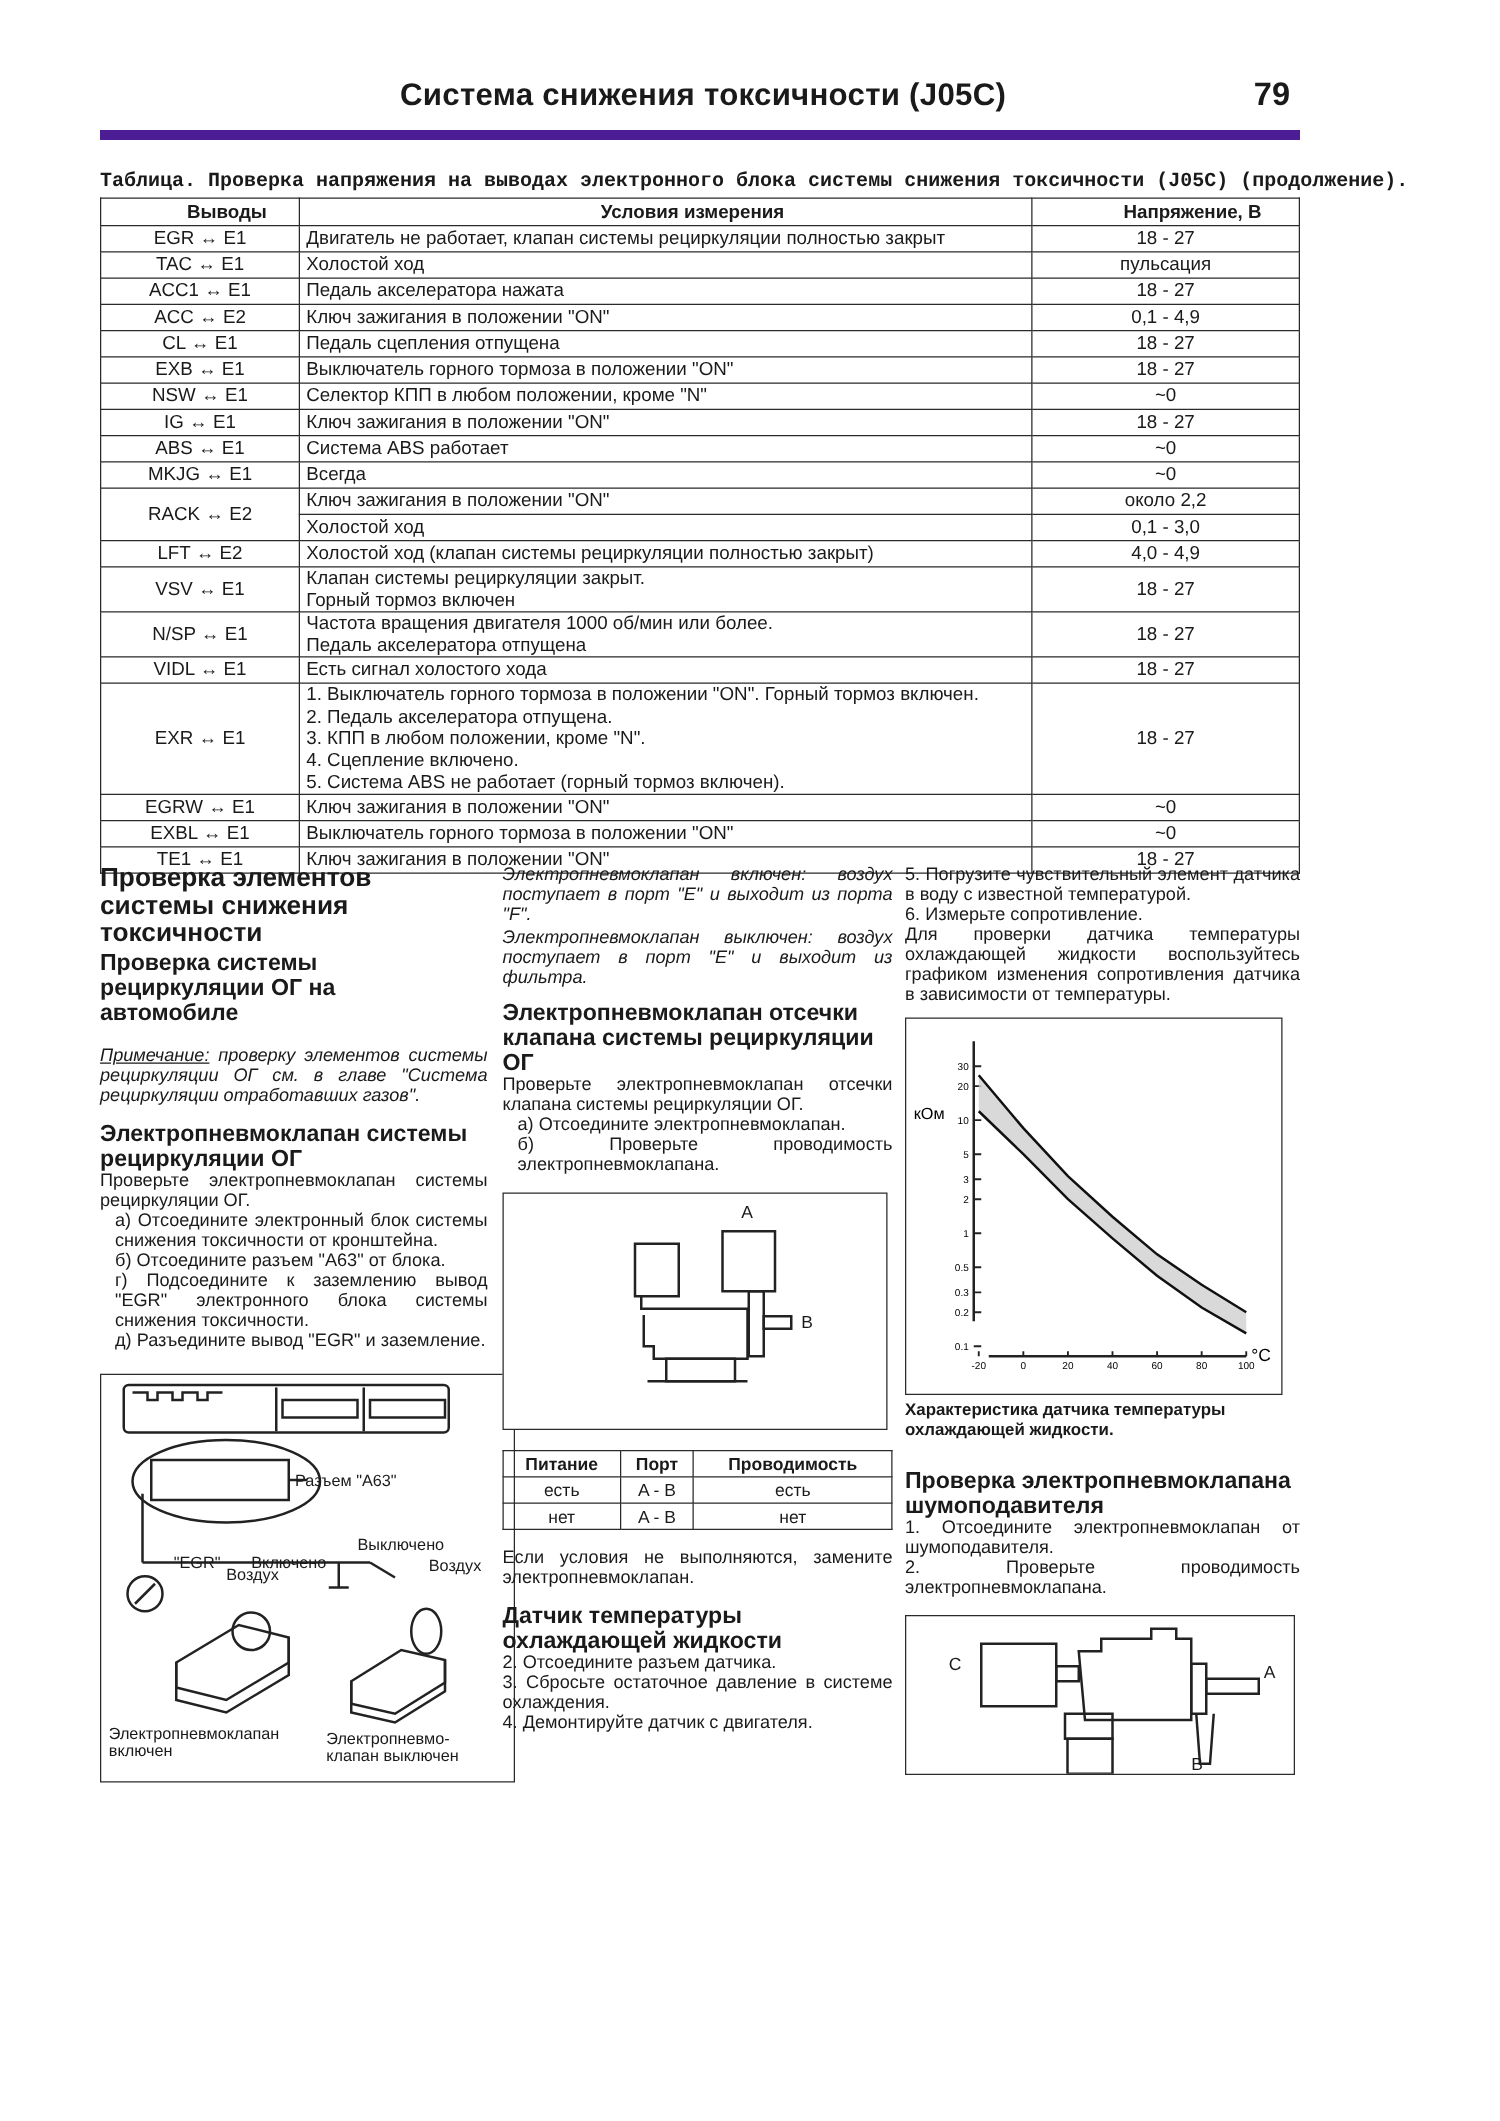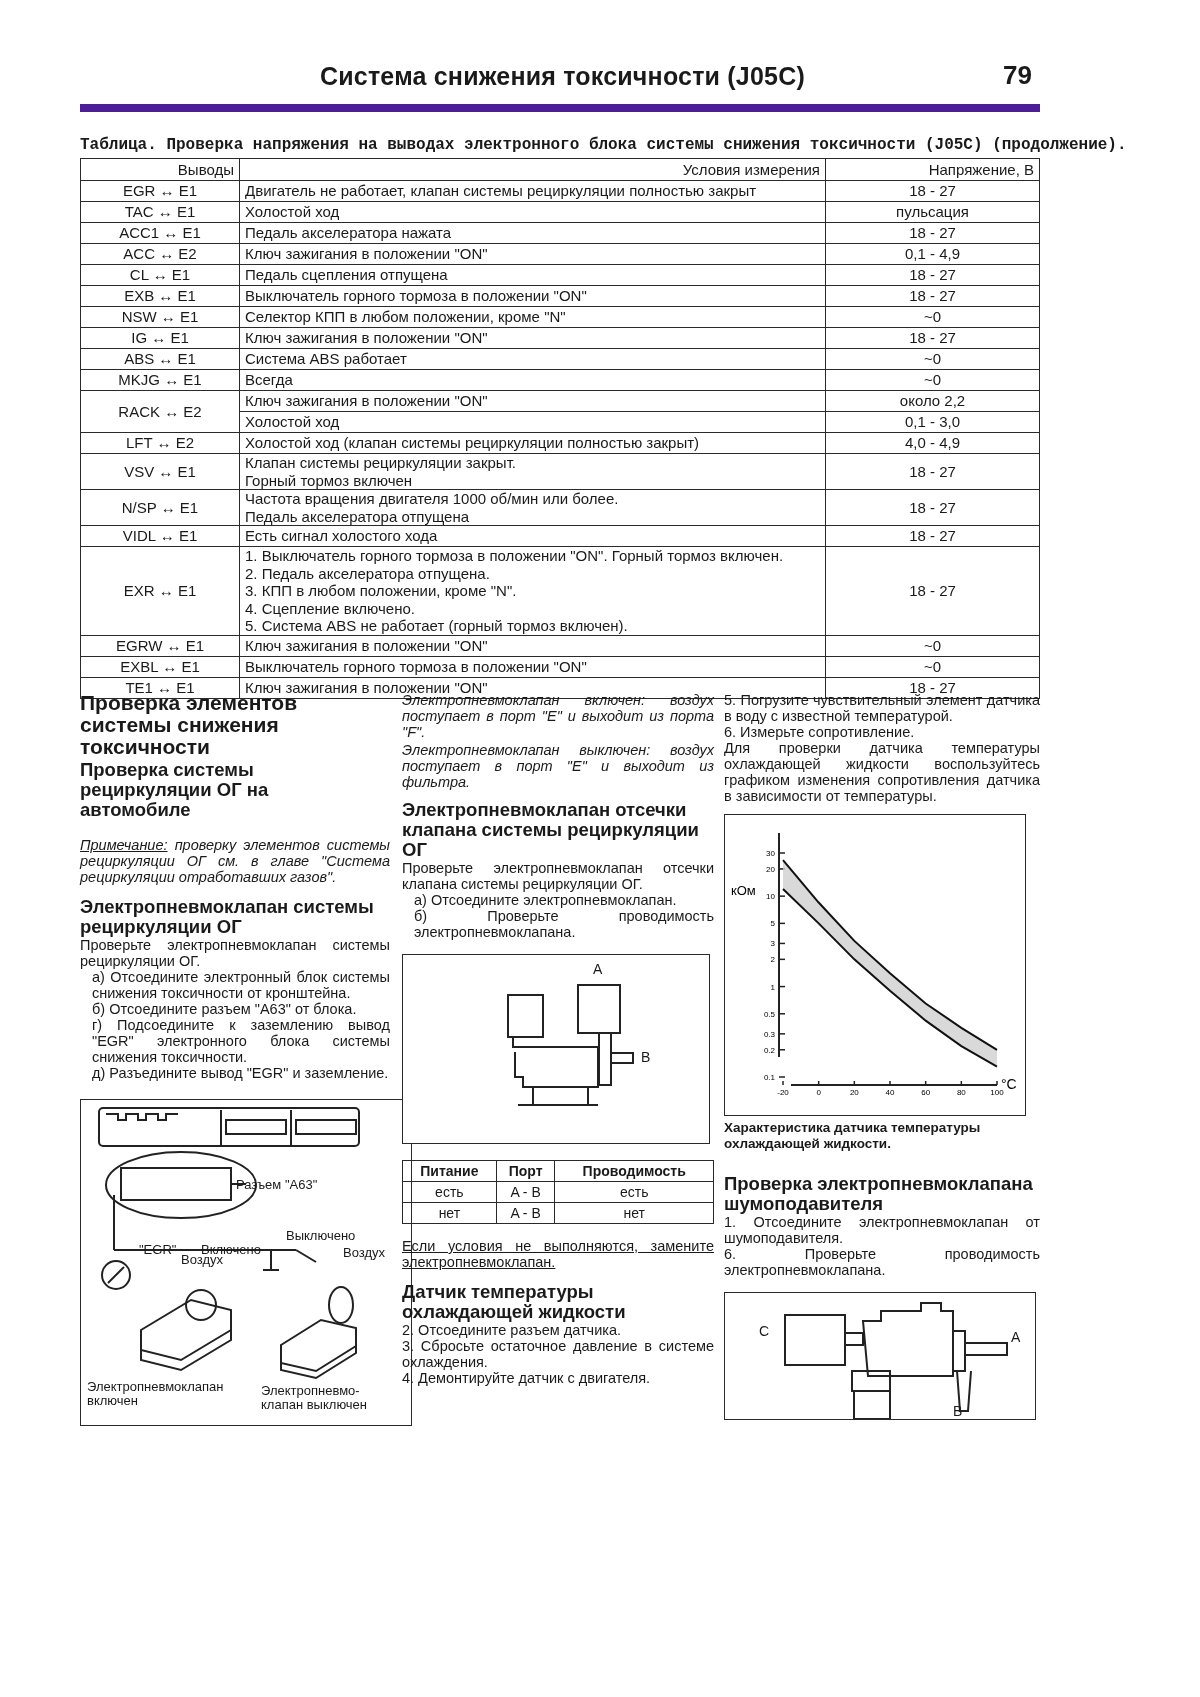--- a/index.html
+++ b/index.html
@@ -8,21 +8,21 @@
   .page { position: absolute; left: 80px; top: 60px; width: 960px; }
 
   .header { position: relative; height: 44px; border-bottom: 8px solid #4c1d95; }
   .header .title { position: absolute; left: 240px; top: 2px; font-size: 25px; font-weight: bold; letter-spacing: 0.2px; }
   .header .pagenum { position: absolute; right: 8px; top: 0px; font-size: 26px; font-weight: bold; }
 
   .table-caption { font-size: 16px; font-weight: bold; margin-top: 24px; margin-bottom: 4px; white-space: nowrap; font-family: Liberation Mono, monospace; }
 
   table.main { width: 100%; border-collapse: collapse; font-size: 15px; }
   table.main th, table.main td { border: 1.5px solid #2a2a2a; padding: 0 5px; line-height: 20px; }
-  table.main th { font-weight: normal; text-align: right; height: 21px; padding-left: 48px; }
+  table.main th { font-weight: bold; text-align: center; height: 21px; padding-left: 48px; }
   table.main td.pin { text-align: center; width: 148px; }
   table.main td.cond { text-align: left; }
   table.main td.volt { text-align: center; width: 203px; }
   table.main td.cond div { line-height: 17.5px; }
 
   .cols { position: absolute; top: 632px; left: 0; width: 960px; }
   .col { position: absolute; top: 0; }
   .col1 { left: 0; width: 310px; }
   .col2 { left: 322px; width: 312px; }
   .col3 { left: 644px; width: 316px; }
@@ -302,21 +302,21 @@
           <td>есть</td>
         </tr>
         <tr>
           <td>нет</td>
           <td>A - B</td>
           <td>нет</td>
         </tr>
       </tbody>
         </table>
 
-      <p style="margin-top:14px;text-decoration:underline;">Если условия не выполняются, замените электропневмоклапан.</p>
+      <p style="margin-top:14px;">Если условия не выполняются, замените электропневмоклапан.</p>
       <h2 class="sub" style="margin-top:12px;">Датчик температуры охлаждающей жидкости</h2>
       <p>2. Отсоедините разъем датчика.</p>
       <p>3. Сбросьте остаточное давление в системе охлаждения.</p>
       <p>4. Демонтируйте датчик с двигателя.</p>
     </div>
 
     <div class="col col3">
       <p>5. Погрузите чувствительный элемент датчика в воду с известной температурой.</p>
       <p>6. Измерьте сопротивление.</p>
       <p>Для проверки датчика температуры охлаждающей жидкости воспользуйтесь графиком изменения сопротивления датчика в зависимости от температуры.</p>
@@ -365,21 +365,21 @@
             <text x="276" y="274" font-size="14" font-family="Liberation Sans, sans-serif">°C</text>
             <polygon points="58,45.16016589049667 93.66666666666666,87.52737838870434 129.33333333333331,125.89297879492992 165,158.35845257765556 200.66666666666666,188.49023880399136 236.33333333333334,212.80126105968358 272,234.77859575898597 272,251.6963820934878 236.33333333333334,231.03555675442513 200.66666666666666,205.64109516918694 165,175.71019012204187 129.33333333333331,144.35104822847552 93.66666666666666,108.3663091799931 58,73.9847390484824" fill="#cfcfcf" stroke="none" opacity="0.8"></polygon>
             <path d="M58 45.16016589049667 L93.66666666666666 87.52737838870434 L129.33333333333331 125.89297879492992 L165 158.35845257765556 L200.66666666666666 188.49023880399136 L236.33333333333334 212.80126105968358 L272 234.77859575898597" fill="none" stroke="#111" stroke-width="2"></path>
             <path d="M58 73.9847390484824 L93.66666666666666 108.3663091799931 L129.33333333333331 144.35104822847552 L165 175.71019012204187 L200.66666666666666 205.64109516918694 L236.33333333333334 231.03555675442513 L272 251.6963820934878" fill="none" stroke="#111" stroke-width="2"></path>
           </svg>
       </div>
       <div class="caption" style="margin-top:4px;">Характеристика датчика температуры охлаждающей жидкости.</div>
 
       <h2 class="sub" style="margin-top:22px;">Проверка электропневмоклапана шумоподавителя</h2>
       <p>1. Отсоедините электропневмоклапан от шумоподавителя.</p>
-      <p>6. Проверьте проводимость электропневмоклапана.</p>
+      <p>2. Проверьте проводимость электропневмоклапана.</p>
 
       <div class="figbox" style="margin-top:14px;height:126px;width:310px;">
         <svg width="310" height="126">
           <g fill="none" stroke="#222" stroke-width="2">
             <rect x="60" y="22" width="60" height="50"></rect>
             <rect x="120" y="40" width="18" height="12"></rect>
             <path d="M138 28 h18 v-10 h40 v-8 h20 v8 h12 v65 h-85 z"></path>
             <rect x="228" y="38" width="12" height="40"></rect>
             <rect x="240" y="50" width="42" height="12"></rect>
             <path d="M232 78 l3 40 h8 l3 -40"></path>

